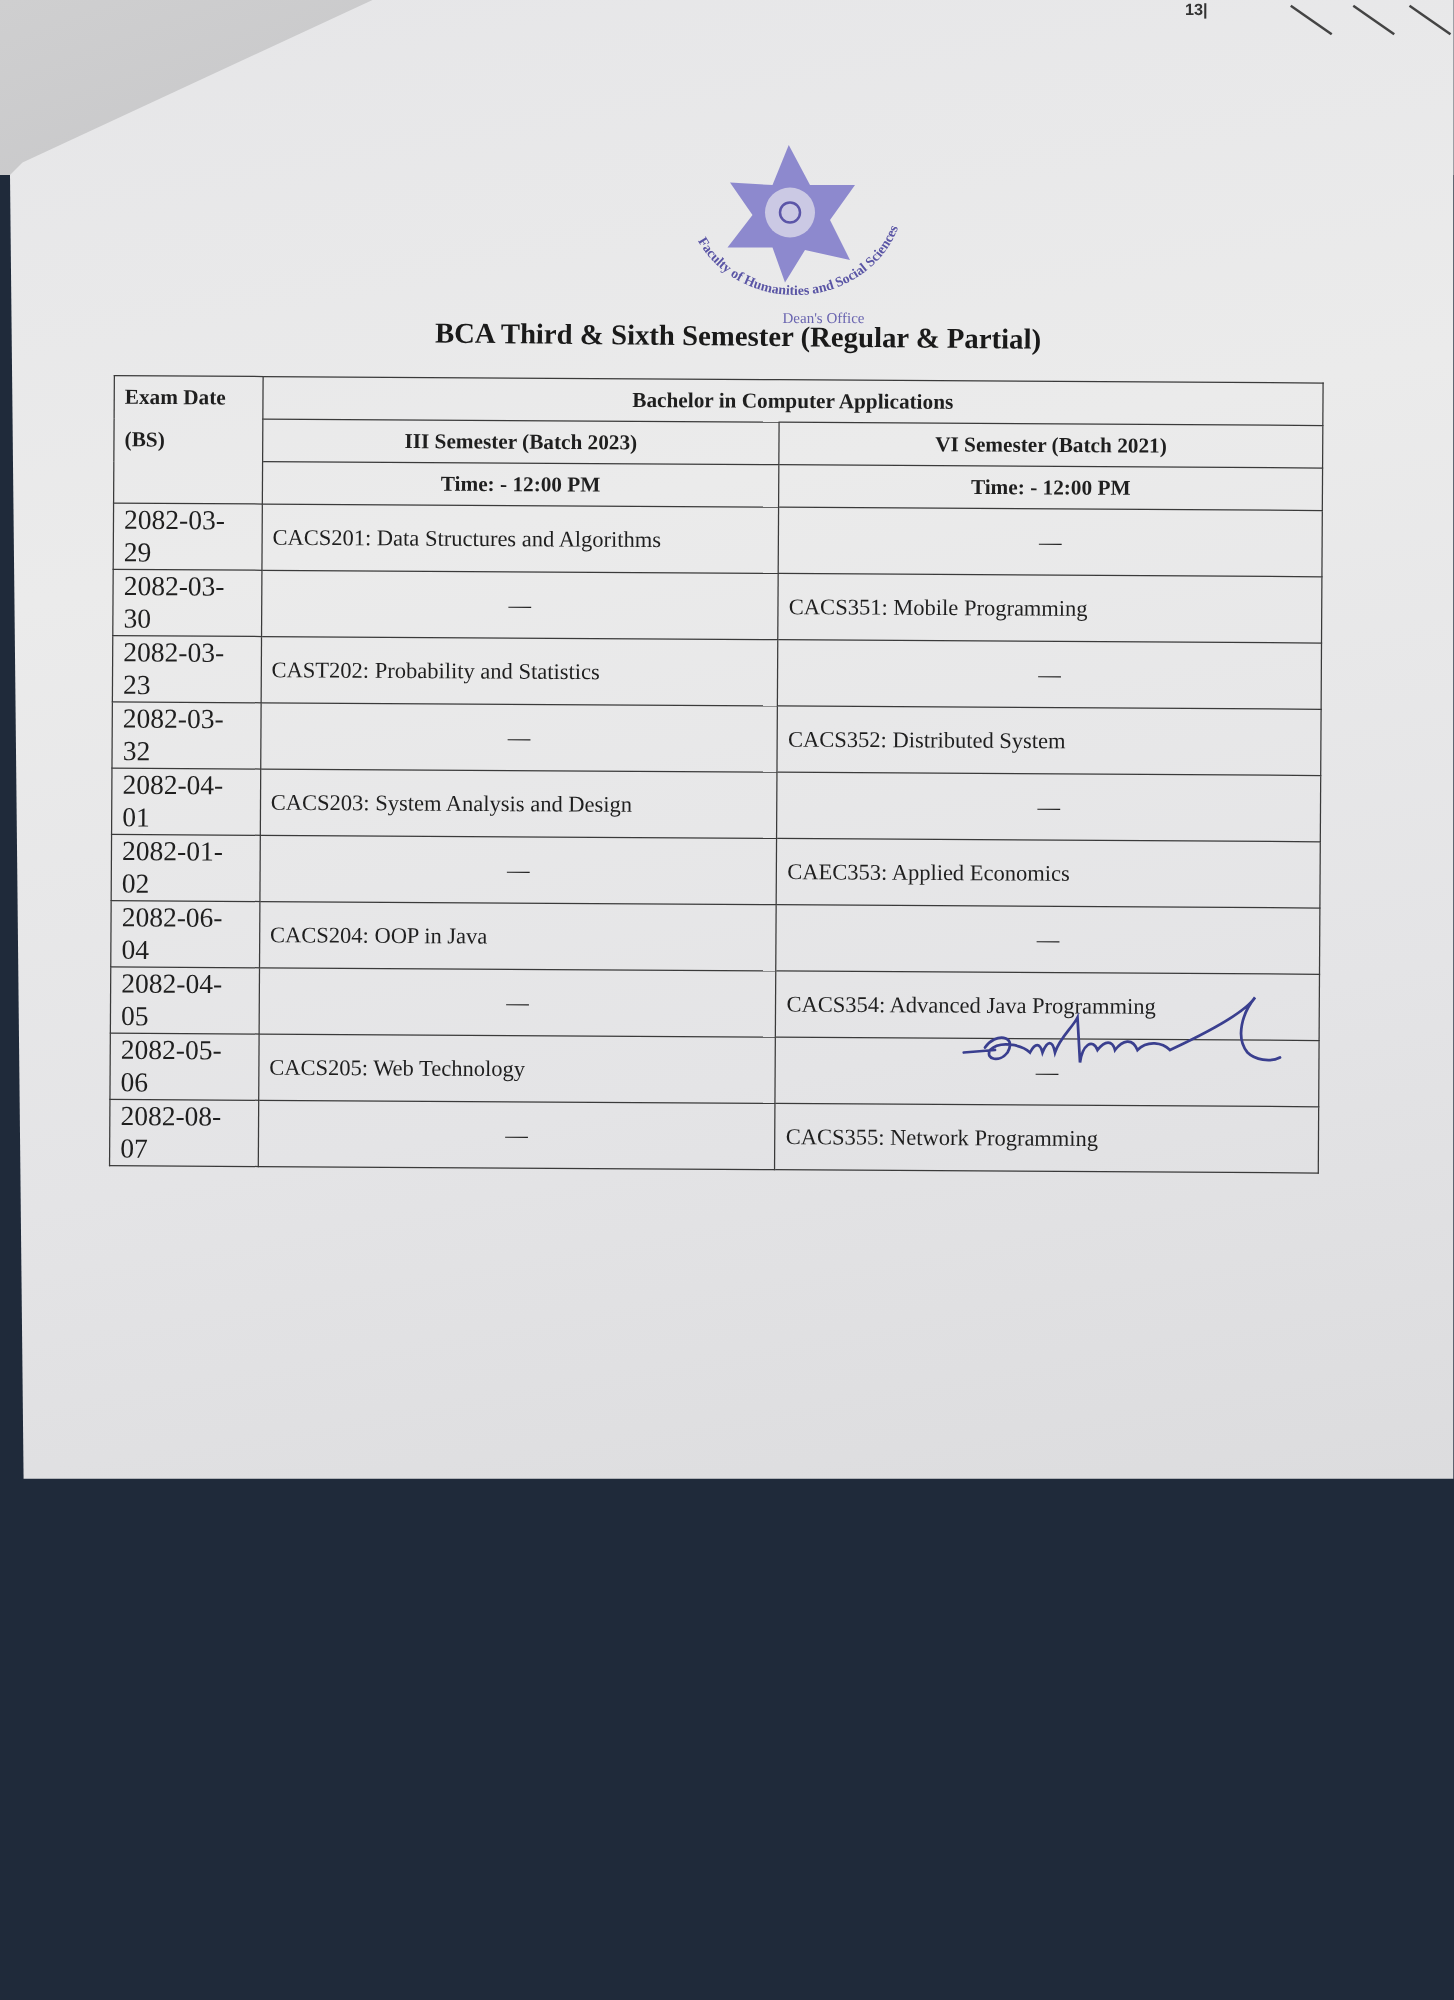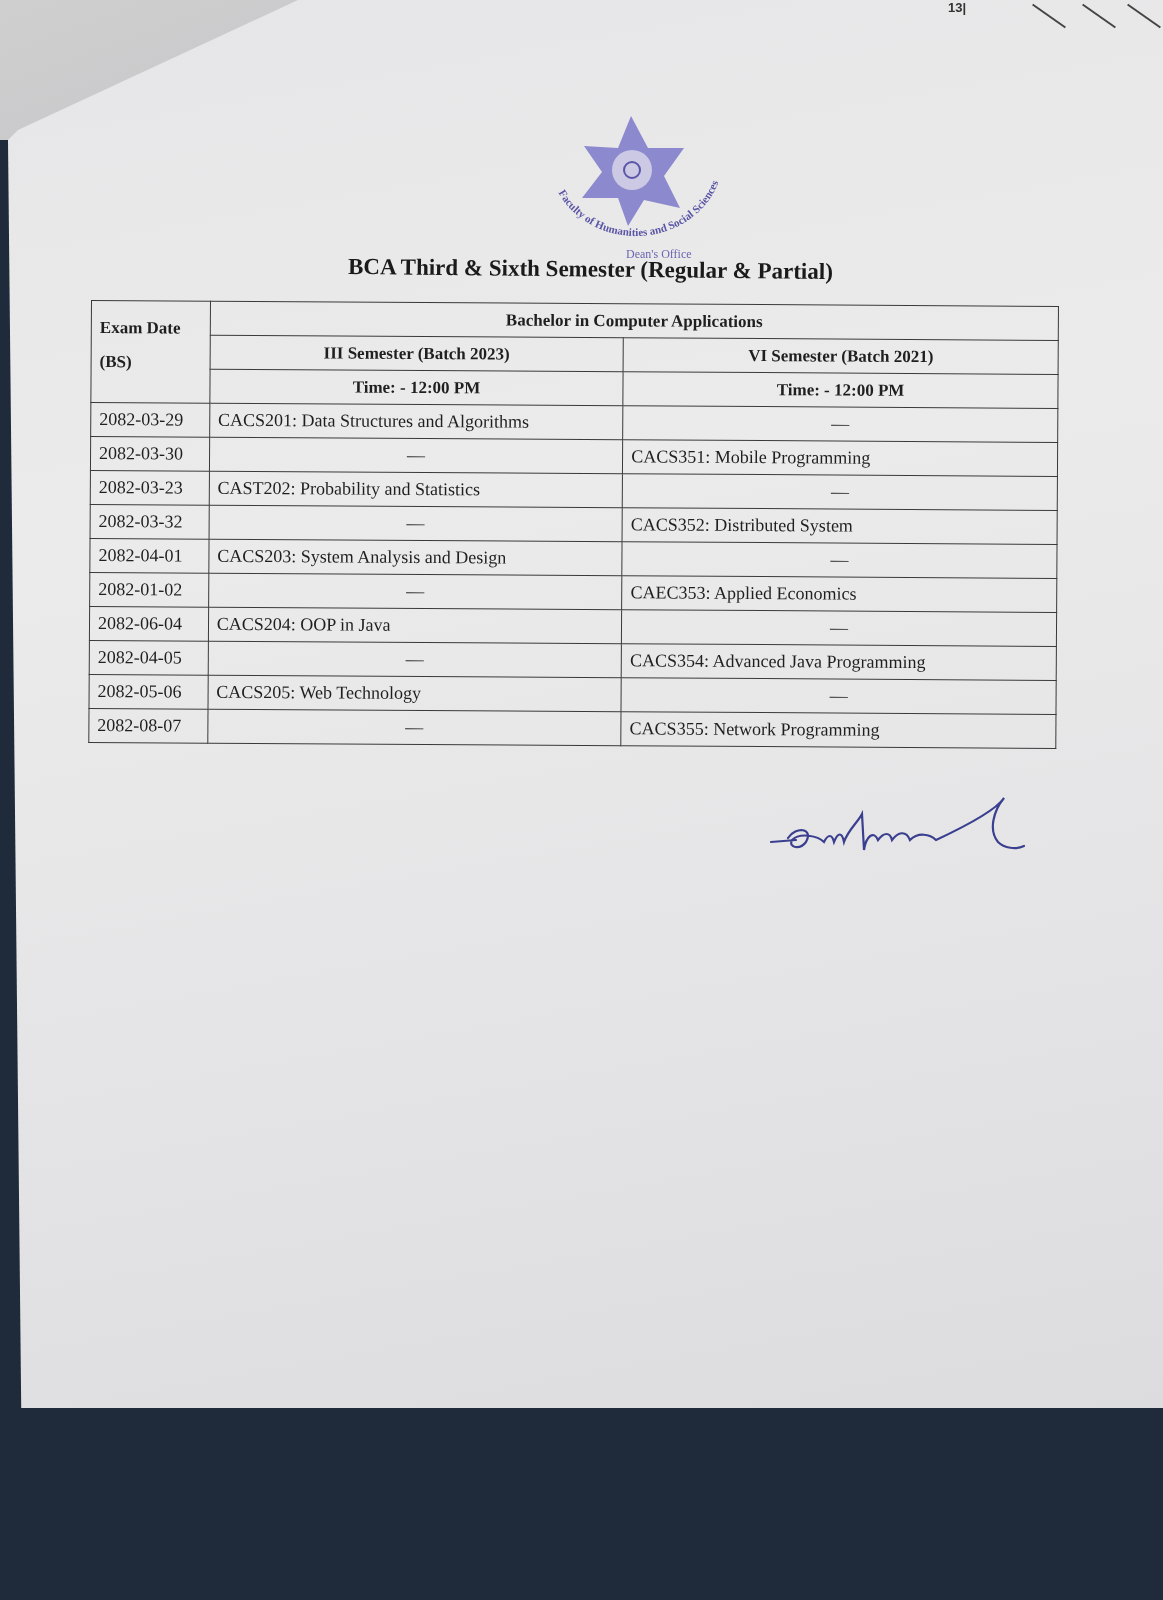--- a/index.html
+++ b/index.html
@@ -6,21 +6,21 @@
   body {
     width:1163px; height:1600px; overflow:hidden; position:relative;
     background:#1f2a3a;
     font-family:"Liberation Serif", "DejaVu Serif", serif;
   }
   .paper-back {
     position:absolute; left:0; top:0; width:1163px; height:140px;
     background:linear-gradient(160deg,#cfcfd0 0%,#c4c4c6 60%,#b9b9bb 100%);
   }
   .paper {
-    position:absolute; left:8px; top:0; width:1155px; height:1408px;
+    position:absolute; left:8px; top:0; width:1155px; height:1183px;
     background:linear-gradient(170deg,#e6e6e8 0%,#ebebeb 35%,#e4e4e6 70%,#dcdcde 100%);
     clip-path: polygon(290px 0, 1155px 0, 1155px 1600px, 25px 1600px, 15px 1580px, 0 140px, 10px 130px);
   }
   .top-right-marks {
     position:absolute; top:0; left:940px; font-family:"Liberation Sans",sans-serif;
     font-size:13px; color:#333; font-weight:bold;
   }
   .slash { position:absolute; top:-4px; width:2px; height:40px; background:#444; transform:rotate(-55deg); }
   .seal {
     position:absolute; left:548px; top:108px; width:190px; height:160px;
@@ -36,23 +36,23 @@
   }
   table { border-collapse:collapse; width:968px; table-layout:fixed; }
   td, th {
     border:1.6px solid #3a3a3a; color:#1f1f1f; font-size:18px;
     height:33px; padding:0 8px; font-weight:normal;
   }
   th { font-weight:bold; text-align:center; font-size:17px; }
   .col-date { width:112px; }
   .col-iii { width:390px; }
   .col-vi  { width:410px; }
-  .date-head { text-align:left; vertical-align:top; padding-top:10px; line-height:34px; font-size:17px; }
+  .date-head { text-align:left; vertical-align:top; line-height:34px; font-size:17px; }
   .dash { text-align:center; }
-  .date { text-align:left; font-size:18px; }
+  .date { text-align:left; font-size:22px; }
   .signature { position:absolute; left:758px; top:790px; width:270px; height:80px; }
 </style>
 </head>
 <body>
 
 <div class="paper-back"></div>
 <div class="paper">
 
   <div class="top-right-marks">
     <span>13|</span>

